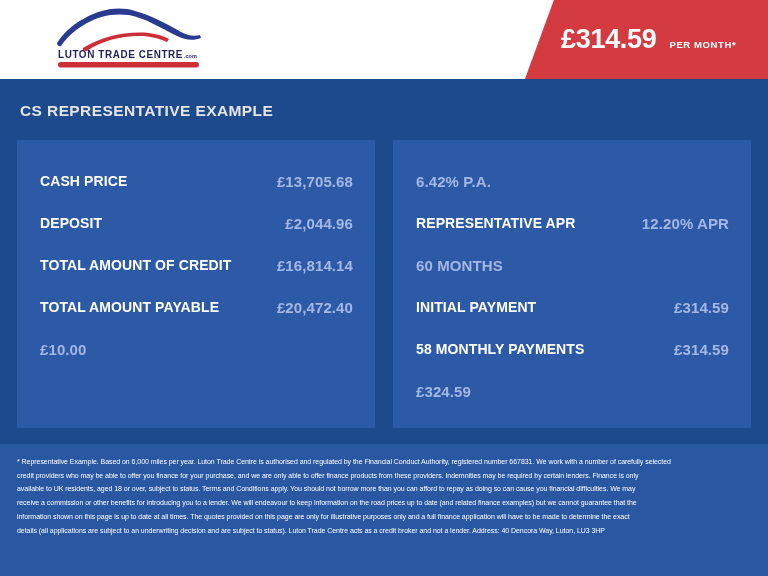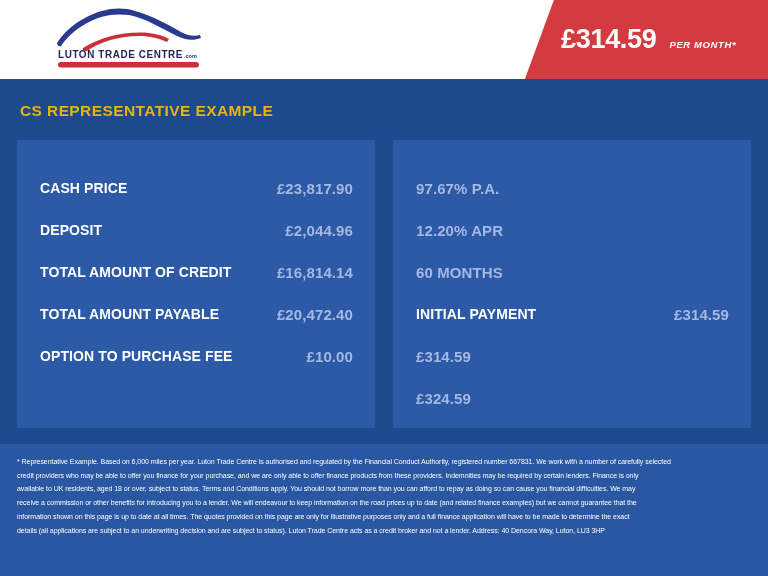--- a/index.html
+++ b/index.html
@@ -30,37 +30,36 @@
     padding-left: 61px; box-sizing: border-box;
   }
   .banner-amount {
     font-size: 27px; font-weight: 700; color: #fff;
     letter-spacing: -0.3px;
   }
   .banner-period {
     font-size: 9.5px; font-weight: 700; color: #fff;
     letter-spacing: 0.6px; margin-left: 13px; margin-top: 10px;
     white-space: nowrap;
-    font-style: italic;
   }
 
   
   .page-heading {
     position: absolute; left: 20px; top: 102px;
-    font-size: 15.5px; font-weight: 700; color: #eab308;
+    font-size: 15.5px; font-weight: 700; color: #e5e5e5;
     letter-spacing: 0.4px; line-height: 18px;
   }
 
   
   .panel {
     position: absolute; top: 140px;
     width: 358px; height: 288px;
     background: var(--panel-blue, #2B59A6);
     box-sizing: border-box;
-    padding: 27px 22px 0 23px;
+    padding: 20px 22px 0 23px;
   }
   .panel-left  { left: 17px;  }
   .panel-right { left: 393px; }
   .row {
     height: 42px;
     display: flex; justify-content: space-between; align-items: center;
   }
   .row .label {
     font-size: 14px; font-weight: 700;
     color: var(--label-text, #FFFFFF);
@@ -108,55 +107,56 @@
     <span class="banner-amount">£314.59</span>
     <span class="banner-period">PER MONTH*</span>
   </div>
 </div>
 
 <div class="page-heading">CS REPRESENTATIVE EXAMPLE</div>
 
 <div class="panel panel-left">
   <div class="row">
     <span class="label">CASH PRICE</span>
-    <span class="value">£23,817.90</span>
+    <span class="value">£13,705.68</span>
   </div>
   <div class="row">
     <span class="label">DEPOSIT</span>
     <span class="value">£2,044.96</span>
   </div>
   <div class="row">
     <span class="label">TOTAL AMOUNT OF CREDIT</span>
     <span class="value">£16,814.14</span>
   </div>
   <div class="row">
     <span class="label">TOTAL AMOUNT PAYABLE</span>
     <span class="value">£20,472.40</span>
   </div>
   <div class="row">
-    <span class="label">OPTION TO PURCHASE FEE</span>
     <span class="value">£10.00</span>
   </div>
 </div>
 
 <div class="panel panel-right">
   <div class="row">
-    <span class="value">97.67% P.A.</span>
+    <span class="value">6.42% P.A.</span>
   </div>
   <div class="row">
+    <span class="label">REPRESENTATIVE APR</span>
     <span class="value">12.20% APR</span>
   </div>
   <div class="row">
     <span class="value">60 MONTHS</span>
   </div>
   <div class="row">
     <span class="label">INITIAL PAYMENT</span>
     <span class="value">£314.59</span>
   </div>
   <div class="row">
+    <span class="label">58 MONTHLY PAYMENTS</span>
     <span class="value">£314.59</span>
   </div>
   <div class="row">
     <span class="value">£324.59</span>
   </div>
 </div>
 
 <div class="disclaimer">
   <div class="line">* Representative Example. Based on 6,000 miles per year. Luton Trade Centre is authorised and regulated by the Financial Conduct Authority, registered number 667831. We work with a number of carefully selected</div>
   <div class="line">credit providers who may be able to offer you finance for your purchase, and we are only able to offer finance products from these providers. Indemnities may be required by certain lenders. Finance is only</div>

